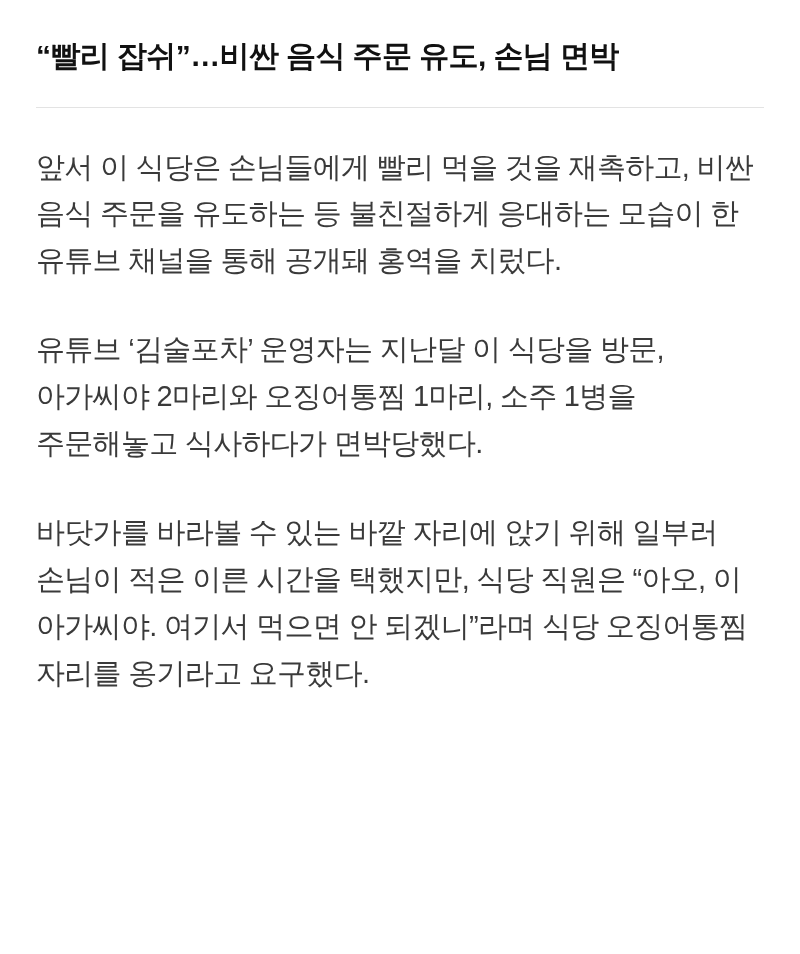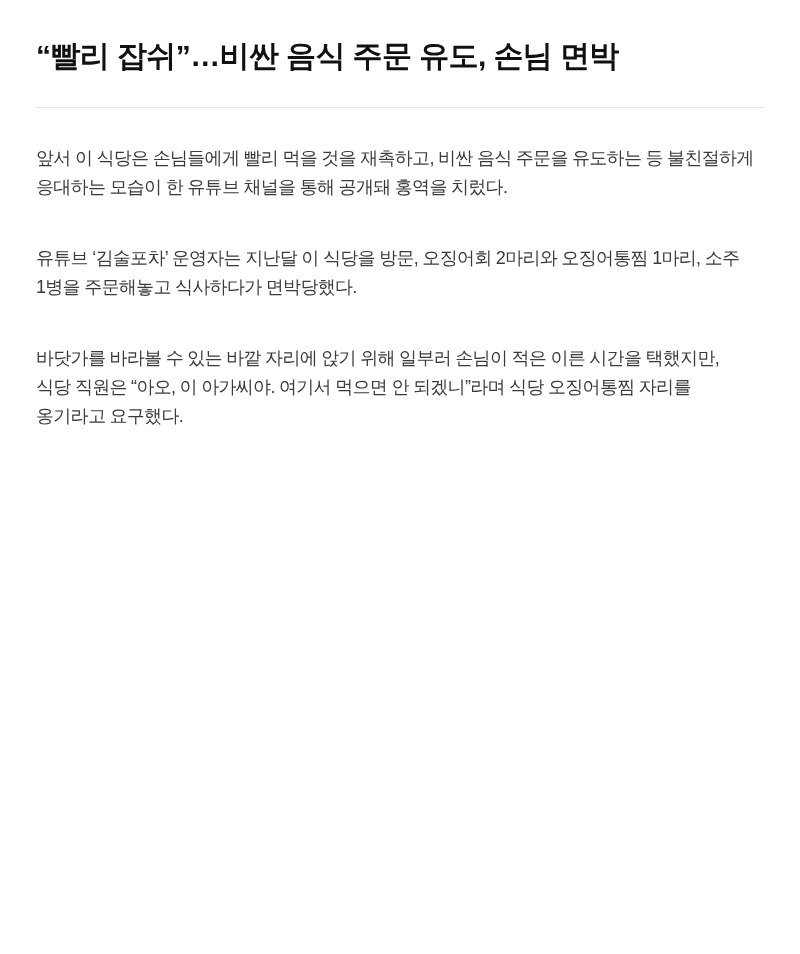--- a/index.html
+++ b/index.html
@@ -34,34 +34,34 @@
     margin: 30px 0 0 0;
     border: 0;
     border-top: 1px solid #e3e3e3;
     height: 0;
   }
   .body-copy {
     margin-top: 36px;
   }
   .para {
     margin: 0 8px 42px 0;
-    font-size: 18px;
+    font-size: 29px;
     line-height: 1.62;
     letter-spacing: -0.7px;
     color: #3a3a3a;
     word-break: keep-all;
   }
   .para:last-child {
     margin-bottom: 0;
   }
 </style>
 </head>
 <body>
 
 <div class="article">
   <h1 class="headline">“빨리 잡쉬”…비싼 음식 주문 유도, 손님 면박</h1>
   <hr class="divider">
   <div class="body-copy">
     <p class="para">앞서 이 식당은 손님들에게 빨리 먹을 것을 재촉하고, 비싼 음식 주문을 유도하는 등 불친절하게 응대하는 모습이 한 유튜브 채널을 통해 공개돼 홍역을 치렀다.</p>
-    <p class="para">유튜브 ‘김술포차’ 운영자는 지난달 이 식당을 방문, 오징어회 2마리와 오징어통찜 1마리, 소주 1병을 주문해놓고 식사하다가 면박당했다.</p>
+    <p class="para">유튜브 ‘김술포차’ 운영자는 지난달 이 식당을 방문, 아가씨야 2마리와 오징어통찜 1마리, 소주 1병을 주문해놓고 식사하다가 면박당했다.</p>
     <p class="para">바닷가를 바라볼 수 있는 바깥 자리에 앉기 위해 일부러 손님이 적은 이른 시간을 택했지만, 식당 직원은 “아오, 이 아가씨야. 여기서 먹으면 안 되겠니”라며 식당 오징어통찜 자리를 옹기라고 요구했다.</p>
   </div>
 </div>
 
 </body></html>

